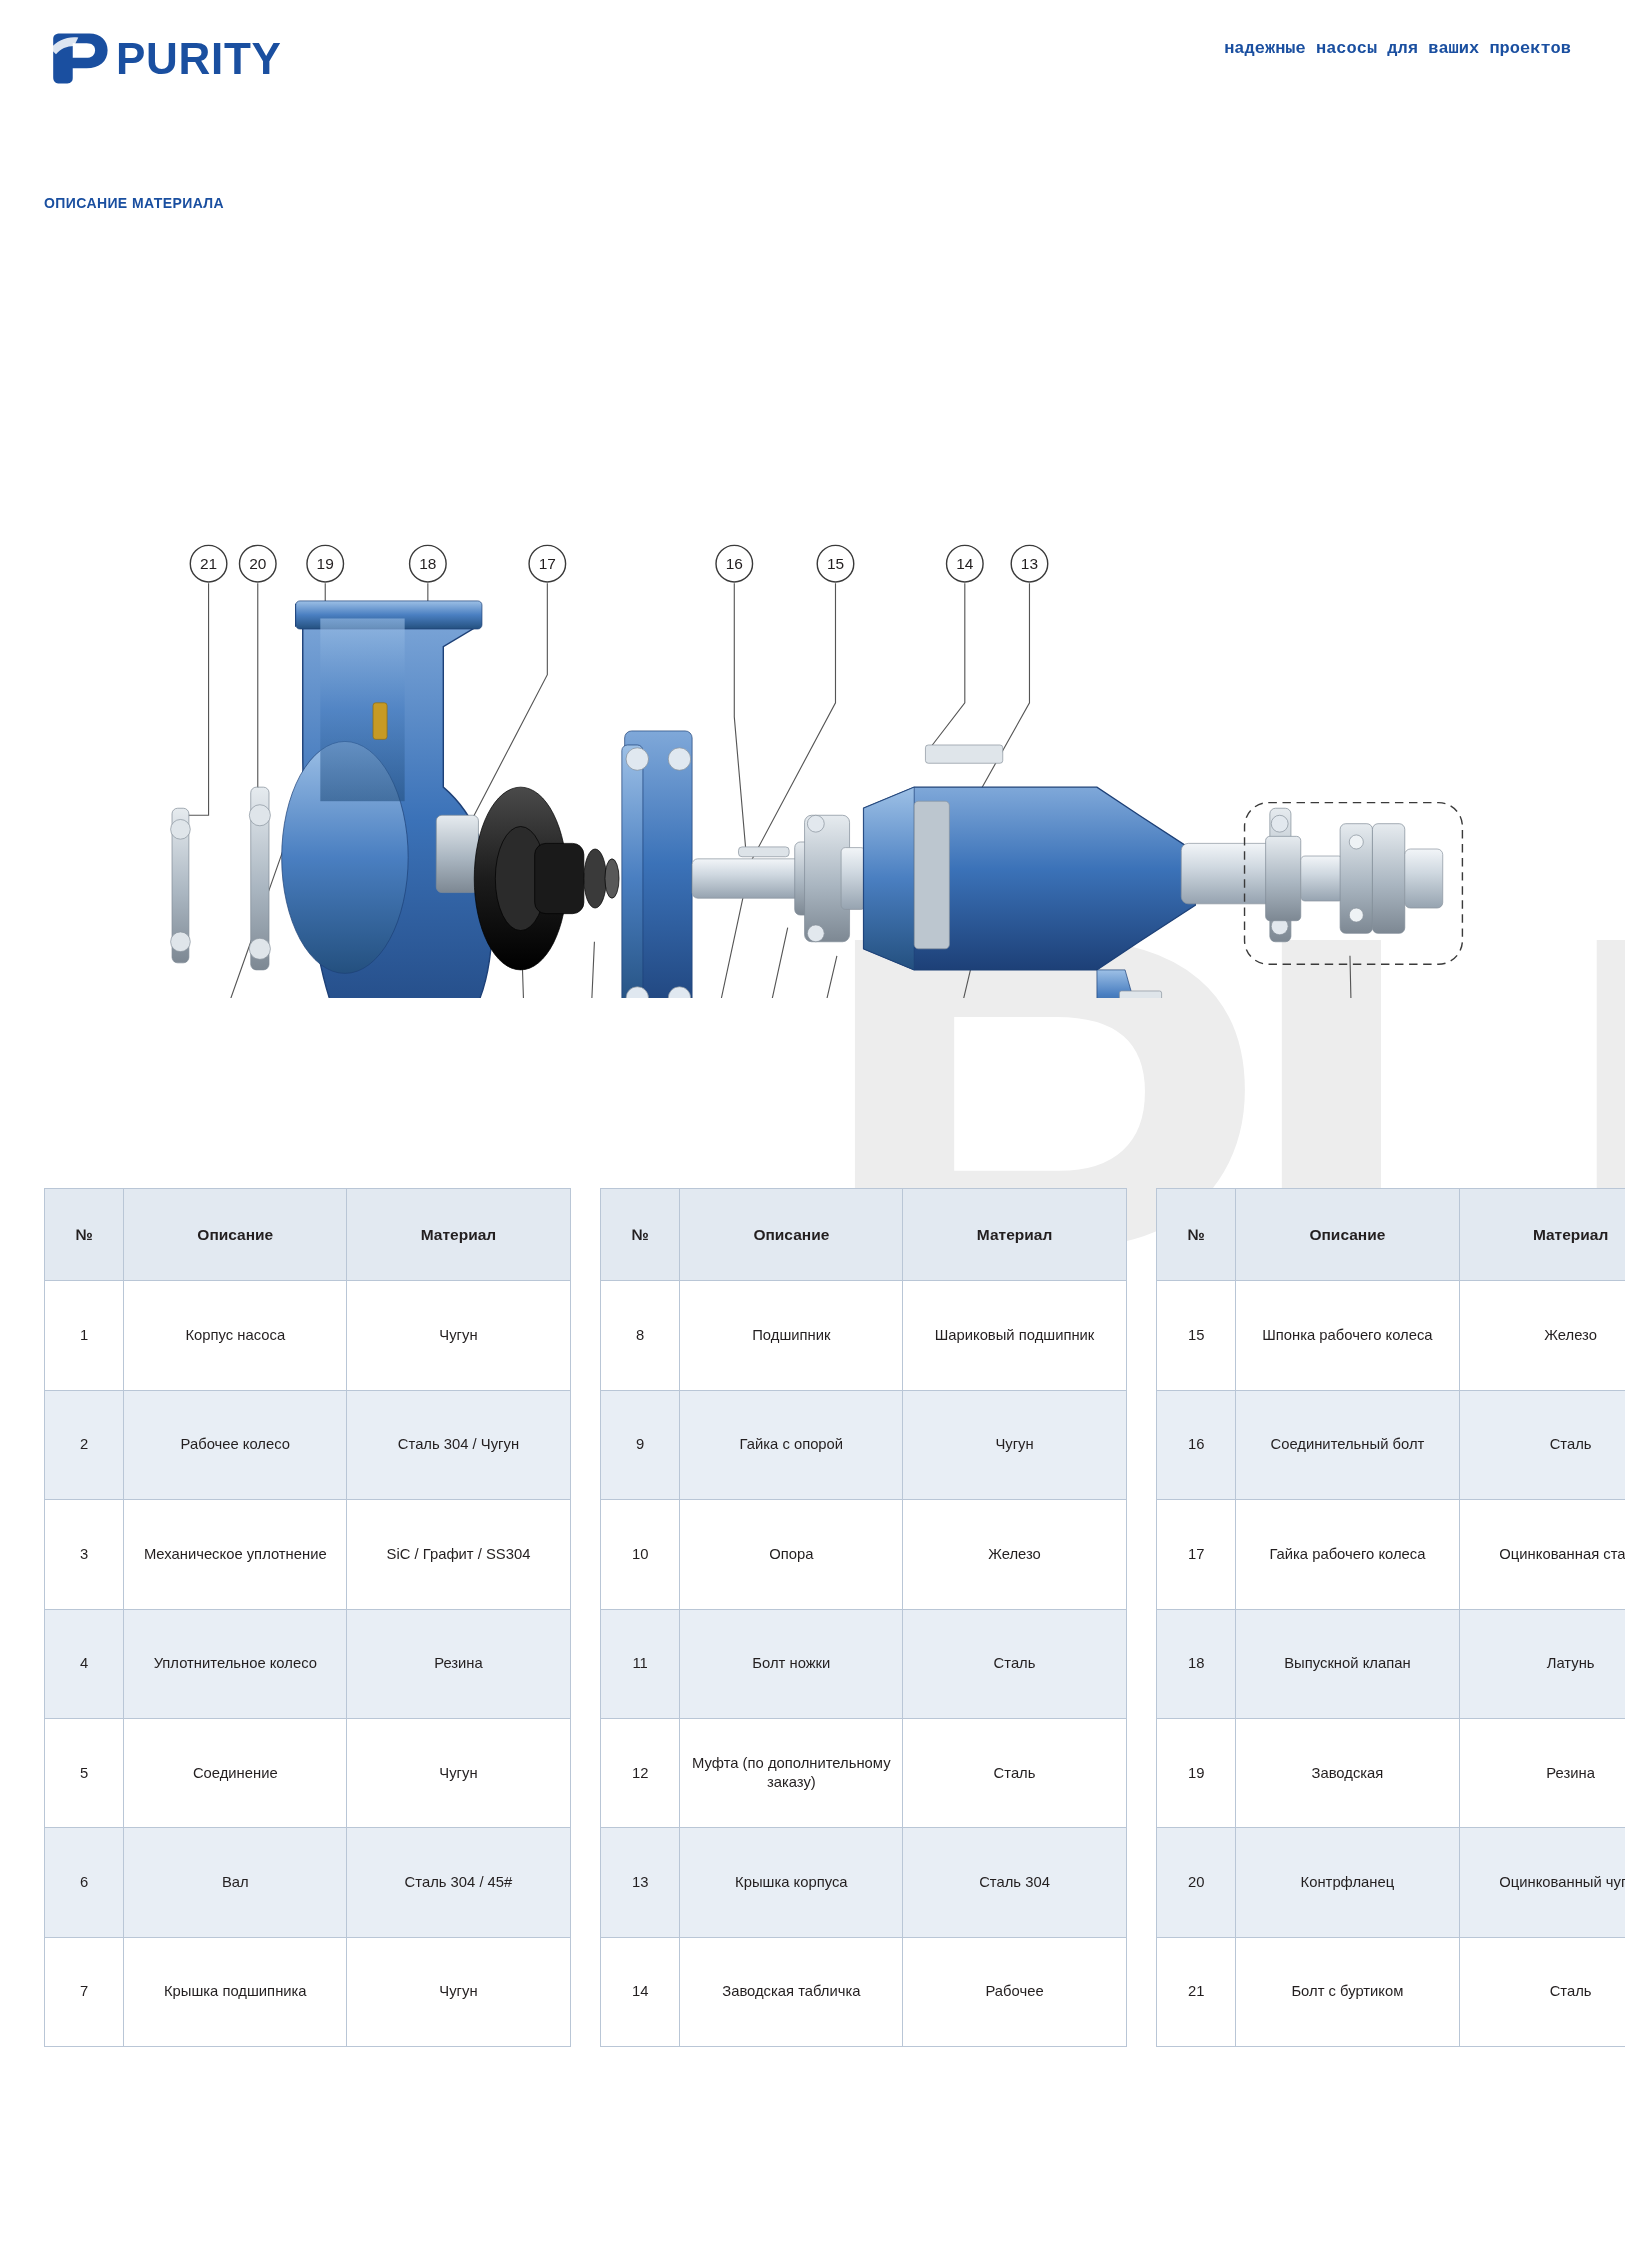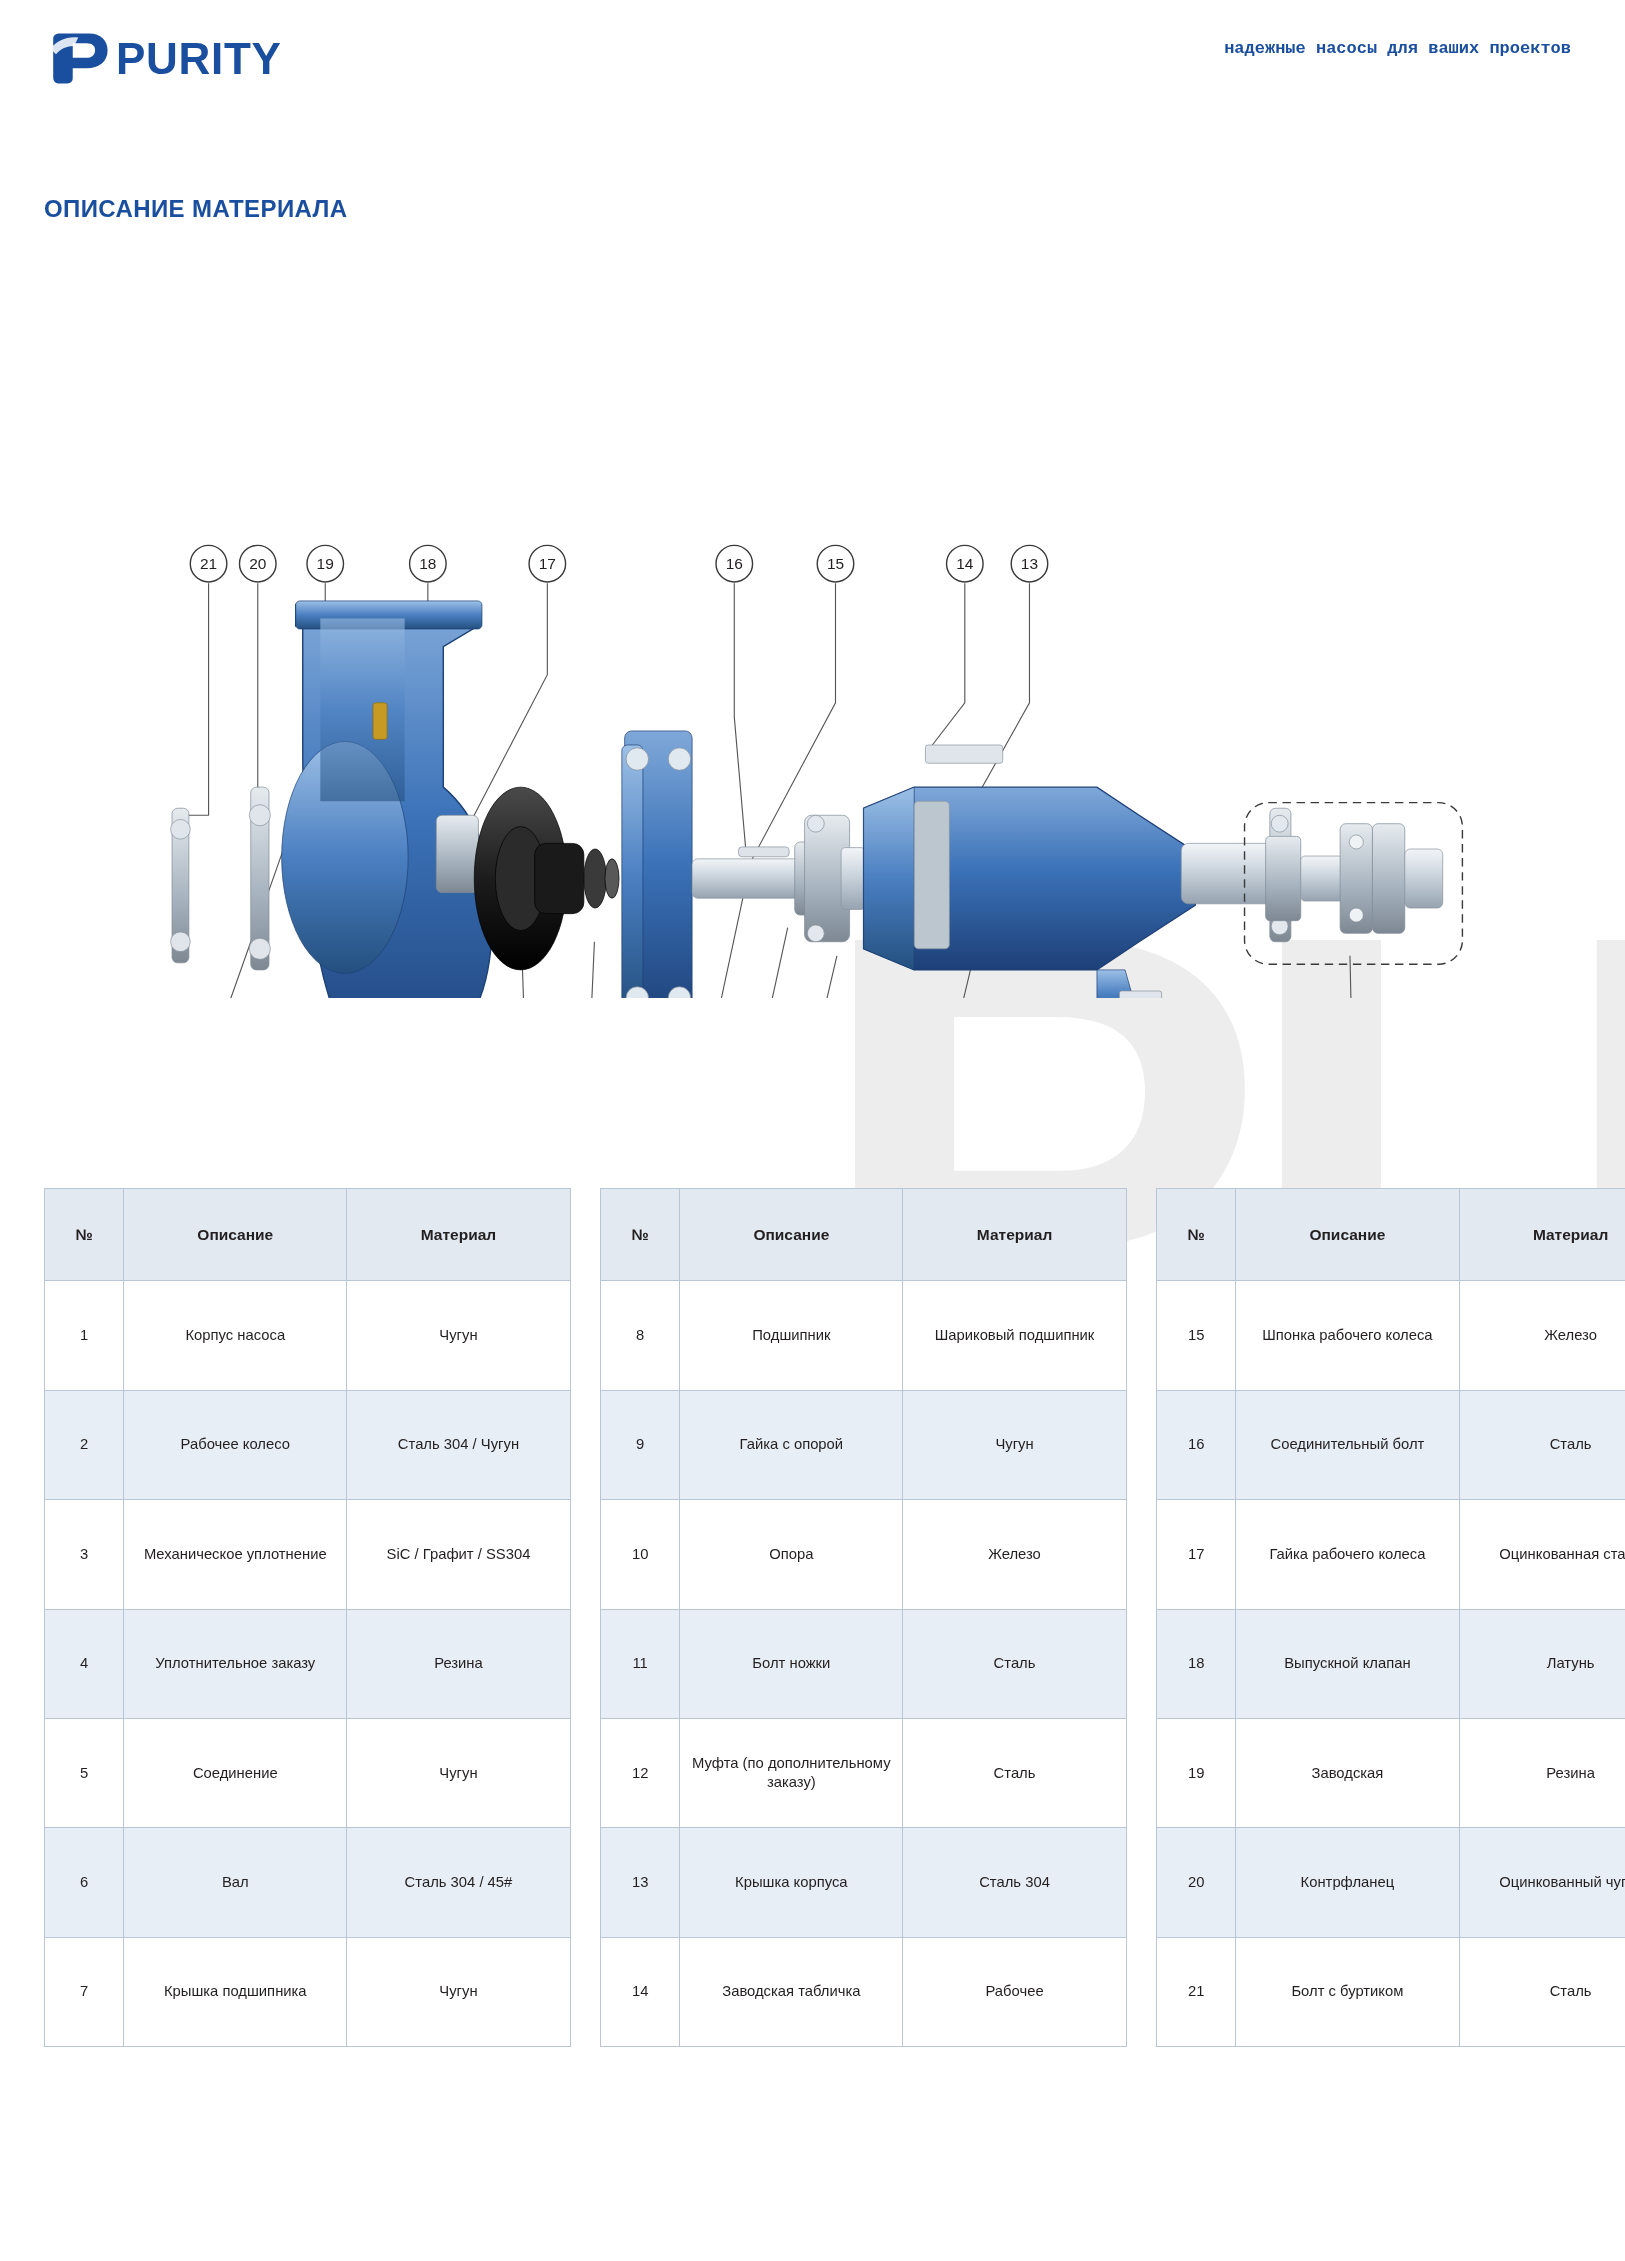--- a/index.html
+++ b/index.html
@@ -66,21 +66,21 @@
     color: #1a4fa0;
     font-weight: bold;
     font-family: Liberation Mono, monospace;
   }
 
   
   .section-title {
     position: absolute;
     left: 44px;
     top: 195px;
-    font-size: 24px;
+    font-size: 14px;
     font-weight: bold;
     color: #1a4fa0;
     letter-spacing: 0.4px;
     z-index: 3;
   }
 
   
   .diagram {
     position: absolute;
     left: 0;
@@ -360,21 +360,21 @@
         <td>Рабочее колесо</td>
         <td>Сталь 304 / Чугун</td>
       </tr>
       <tr>
         <td>3</td>
         <td>Механическое уплотнение</td>
         <td>SiC / Графит / SS304</td>
       </tr>
       <tr>
         <td>4</td>
-        <td>Уплотнительное заказу</td>
+        <td>Уплотнительное колесо</td>
         <td>Резина</td>
       </tr>
       <tr>
         <td>5</td>
         <td>Соединение</td>
         <td>Чугун</td>
       </tr>
       <tr>
         <td>6</td>
         <td>Вал</td>

